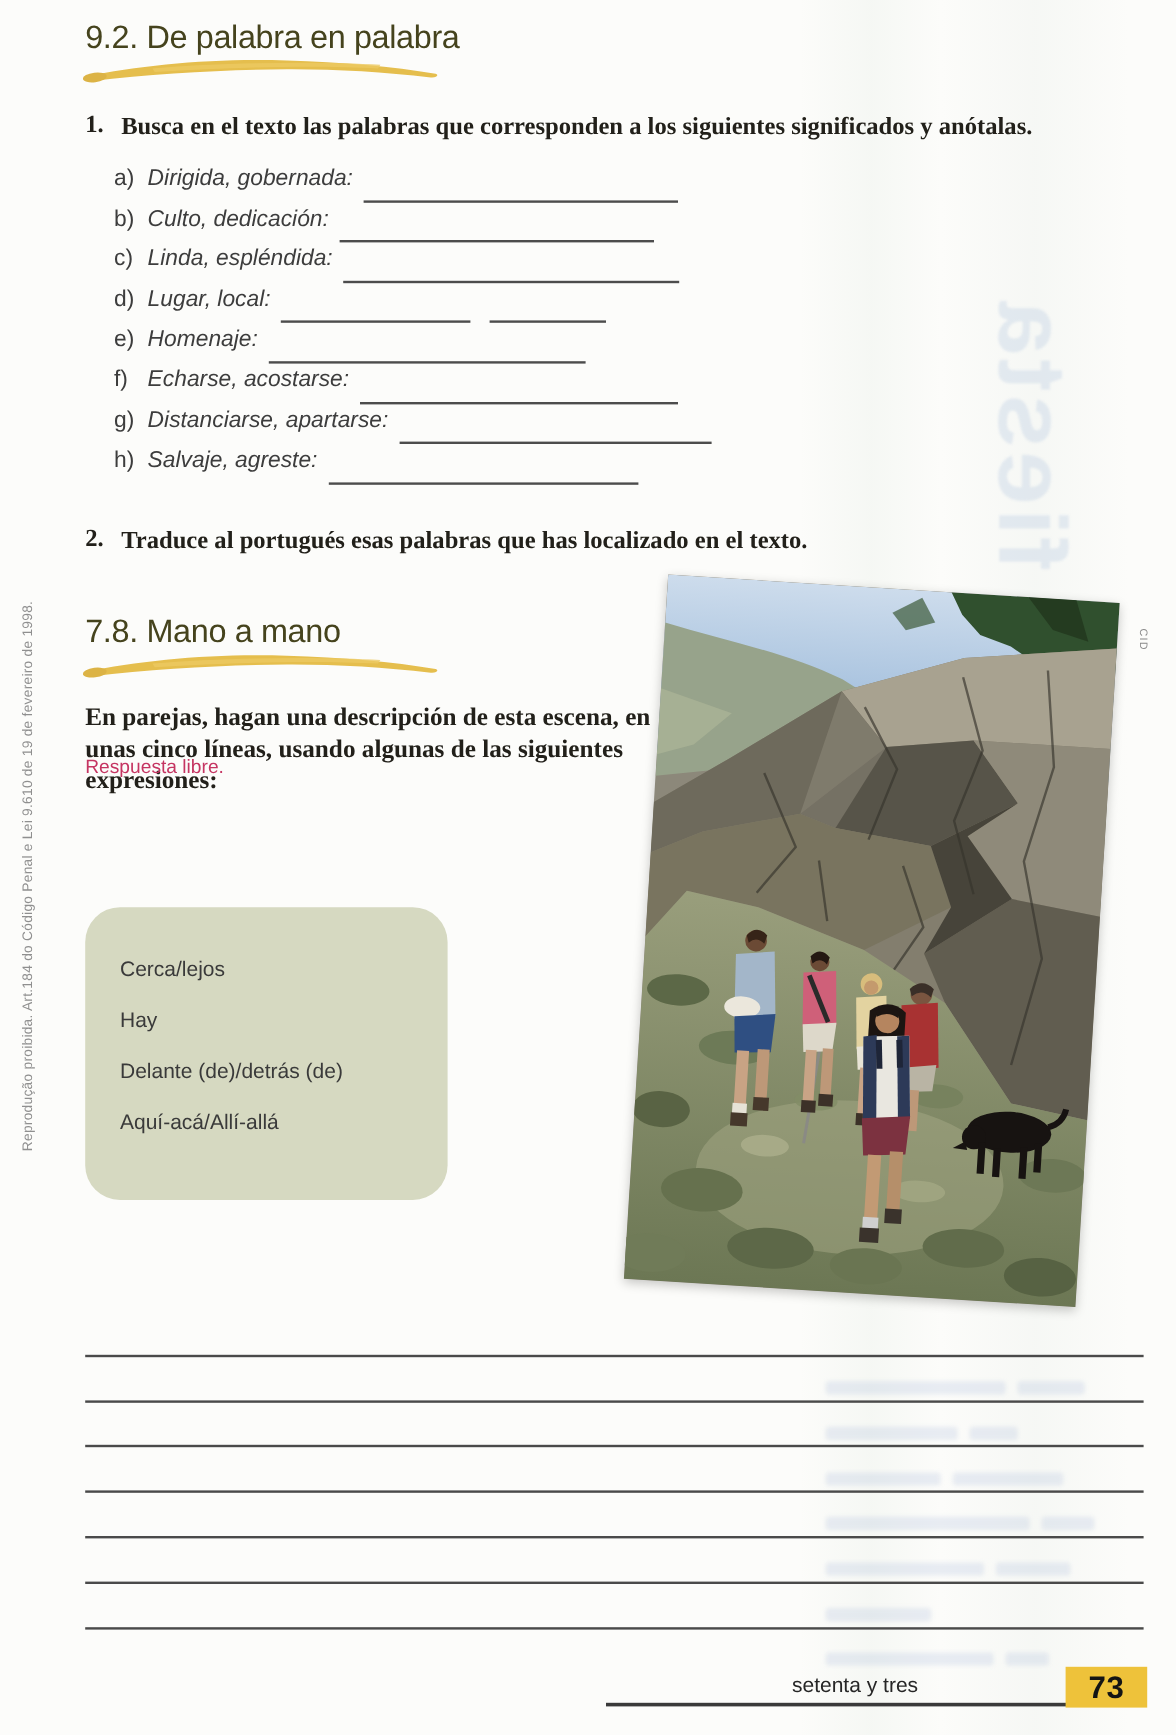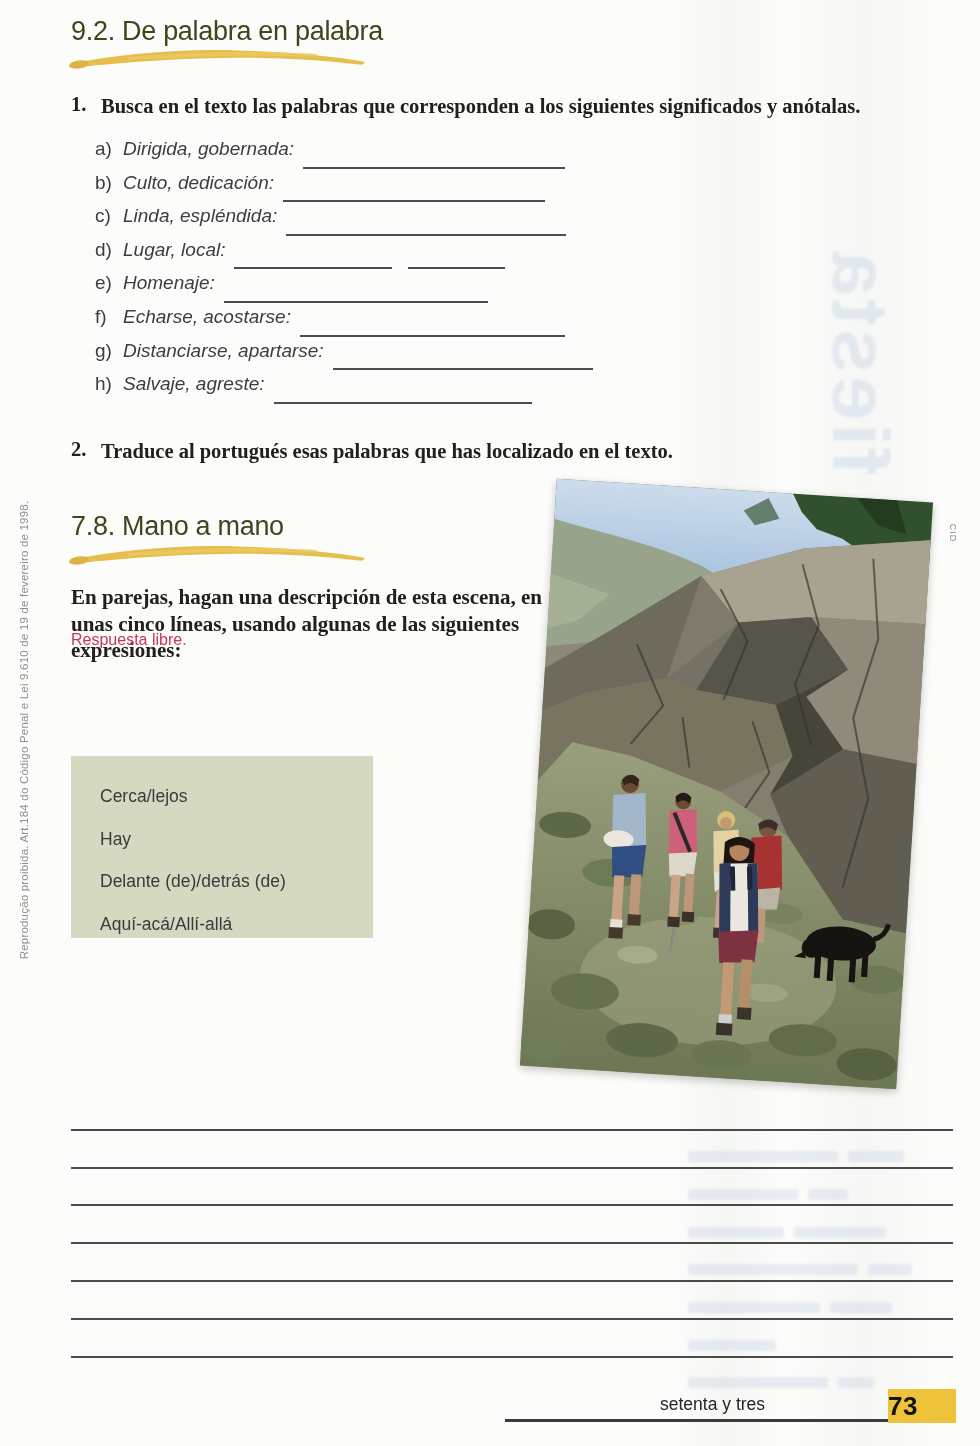--- a/index.html
+++ b/index.html
@@ -56,23 +56,24 @@
     position: absolute; left: 71px; top: 584px; width: 484px;
     font-family: "Liberation Serif", serif;
     font-weight: 700; font-size: 21px; line-height: 1.27; color: #22201a;
   }
   .answer-note {
     position: absolute; left: 71px; top: 631px;
     font-size: 16px; color: #c53562; text-align: center;
   }
   .expr-box {
     position: absolute; left: 71px; top: 756px;
-    width: 302px; height: 182px;
+    width: 302px; height: 244px;
     background: #d6d9c1;
-    padding: 30px 0 0 29px;
+    padding: 41px 0 0 29px;
+    border-radius: 29px;
   }
   .expr-item { font-size: 17.5px; color: #3a3a3a; margin-bottom: 21.5px; }
 
   
   .photo {
     position: absolute; left: 538px; top: 490px;
     width: 377px; height: 588px;
     transform: rotate(3.6deg);
     box-shadow: 0 3px 9px rgba(0,0,0,0.22);
     background: #8c887a;
@@ -124,21 +125,21 @@
     width: 388px; height: 2.5px; background: #3a3a3a;
   }
   .footer-words {
     position: absolute; left: 660px; top: 1394px; width: 198px;
     text-align: left; font-size: 17.5px; color: #262626;
   }
   .page-num-box {
     position: absolute; left: 888px; top: 1389px;
     width: 68px; height: 34px;
     background: #eec23a;
-    display: flex; align-items: center; justify-content: flex-start;
+    display: flex; align-items: center; justify-content: center;
   }
   .page-num-box .num73 {
     font-size: 26px; font-weight: 800; color: #141414; letter-spacing: 0.5px;
   }
 </style>
 </head>
 <body>
 
 <div class="page">
 

